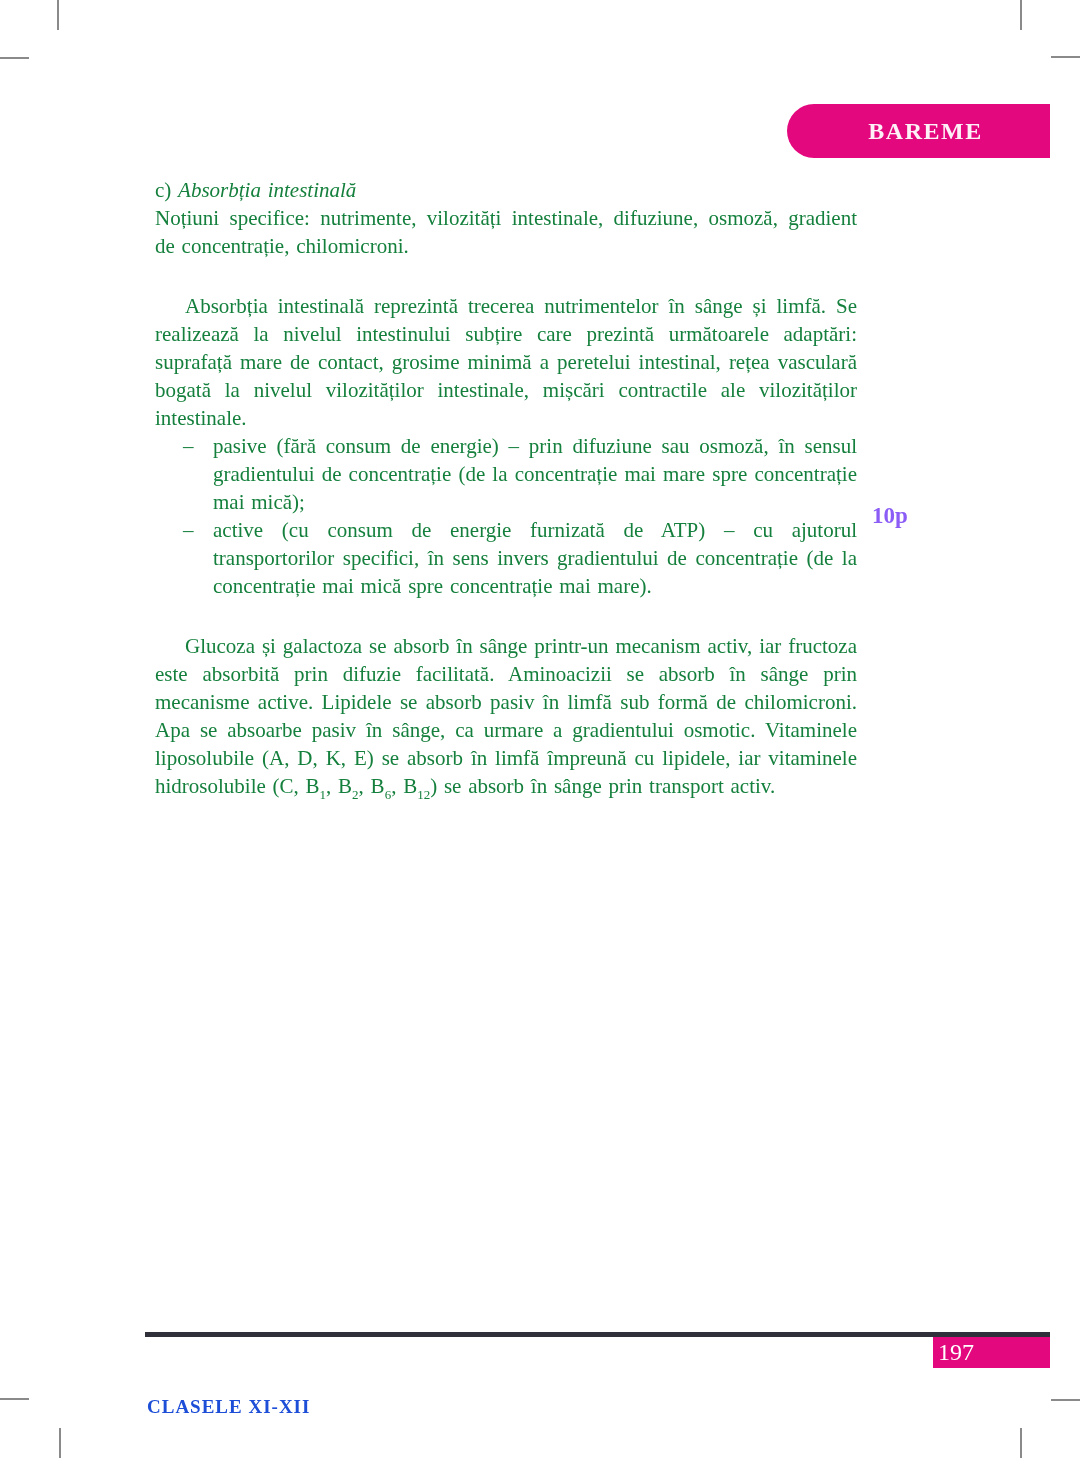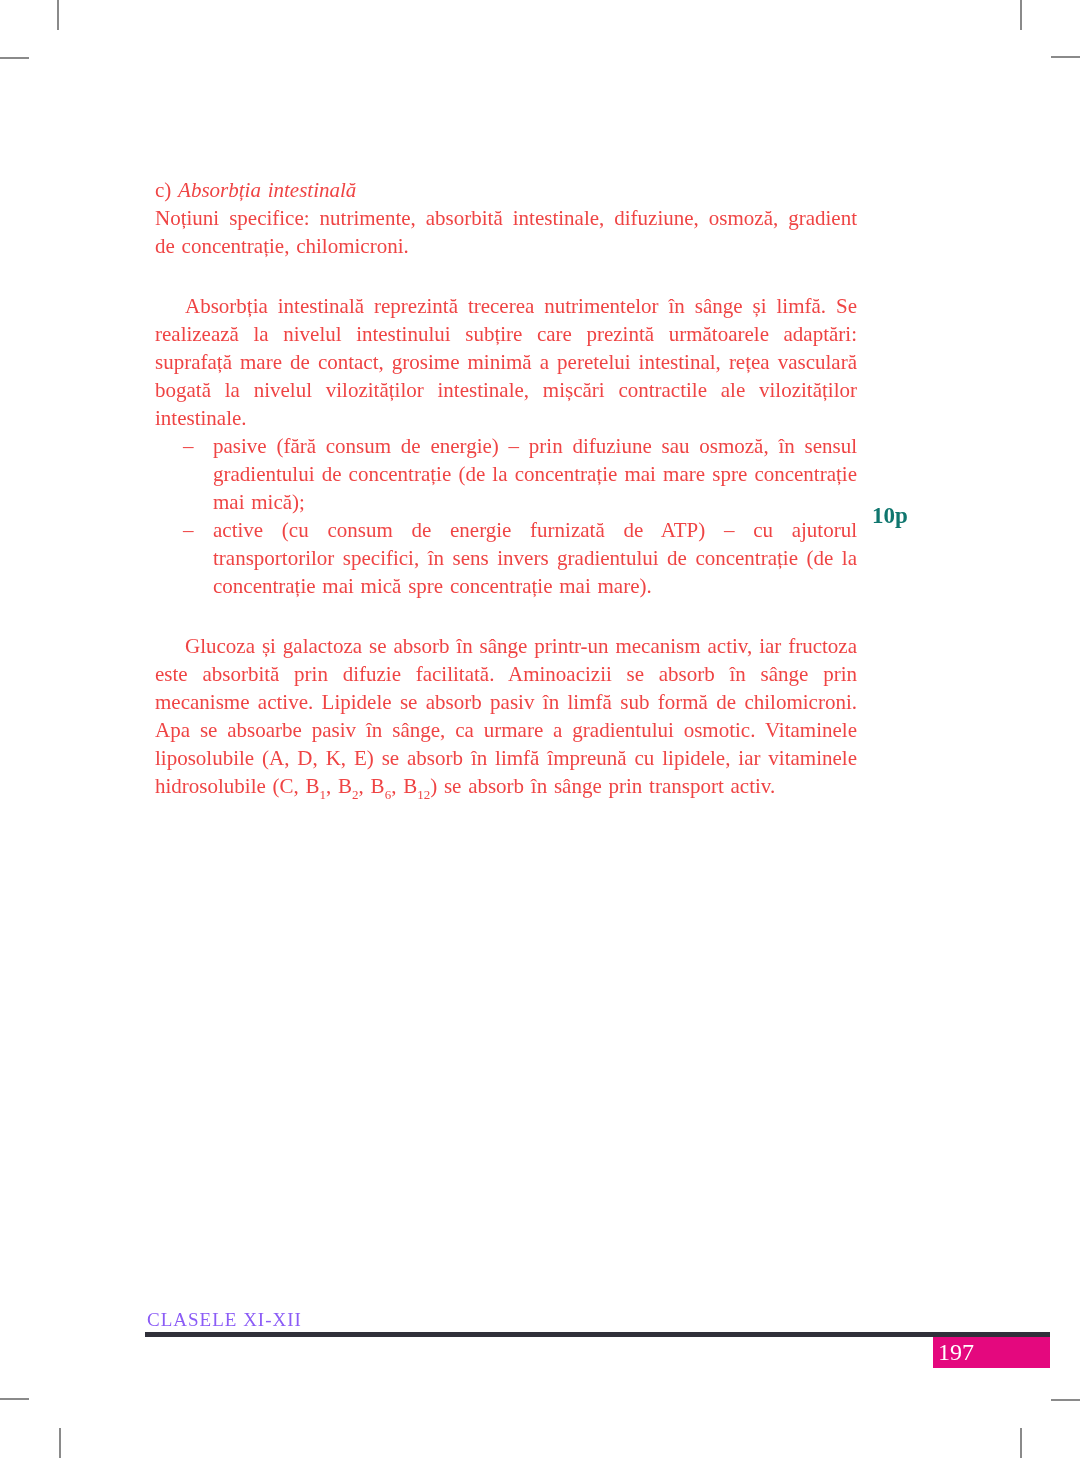--- a/index.html
+++ b/index.html
@@ -41,21 +41,21 @@
     padding-left: 14px;
   }
 
   
   .body-text {
     position: absolute;
     left: 155px; top: 176px;
     width: 702px;
     font-size: 21px;
     line-height: 28px;
-    color: #ef4444;
+    color: #15803d;
     word-spacing: 1.5px;
   }
   .block { text-align: justify; }
   .block.indent { text-indent: 30px; margin-top: 32px; }
   .block.heading { text-align: left; }
   .block.list-item {
     position: relative;
     padding-left: 58px;
   }
   .block.list-item .dash {
@@ -68,37 +68,37 @@
     position: relative;
     top: 6px;
   }
 
   
   .score {
     position: absolute;
     left: 872px; top: 503px;
     font-weight: bold;
     font-size: 23px;
-    color: #0f766e;
+    color: #8b5cf6;
   }
 
   
   .footer-rule {
     position: absolute;
     left: 145px; top: 1332px;
     width: 905px; height: 5px;
     background: #30303a;
   }
   .footer-label {
     position: absolute;
-    left: 147px; top: 1309px;
-    font-weight: normal;
+    left: 147px; top: 1396px;
+    font-weight: bold;
     font-size: 19px;
     letter-spacing: 1px;
-    color: #8b5cf6;
+    color: #1d4ed8;
   }
   .page-number-box {
     position: absolute;
     left: 933px; top: 1337px;
     width: 117px; height: 31px;
     display: flex; align-items: center;
   }
   .page-number-box span {
     color: #ffffff;
     font-size: 24px;
@@ -112,24 +112,27 @@
 
   <div class="crop v tl-v"></div>
   <div class="crop h tl-h"></div>
   <div class="crop v tr-v"></div>
   <div class="crop h tr-h"></div>
   <div class="crop h bl-h"></div>
   <div class="crop v bl-v"></div>
   <div class="crop h br-h"></div>
   <div class="crop v br-v"></div>
 
+  <div class="banner" style="background: rgb(228, 8, 126);">
+    <span>BAREME</span>
+  </div>
 
   <div class="body-text" id="blocks">
       <div class="block heading"><span>c) </span><span style="font-style: italic;">Absorbția intestinală</span></div>
-      <div class="block para"><span>Noțiuni specifice: nutrimente, absorbită intestinale, difuziune, osmoză, gradient de concentrație, chilomicroni.</span></div>
+      <div class="block para"><span>Noțiuni specifice: nutrimente, vilozități intestinale, difuziune, osmoză, gradient de concentrație, chilomicroni.</span></div>
       <div class="block para indent"><span>Absorbția intestinală reprezintă trecerea nutrimentelor în sânge și limfă. Se realizează la nivelul intestinului subțire care prezintă următoarele adaptări: suprafață mare de contact, grosime minimă a peretelui intestinal, rețea vasculară bogată la nivelul vilozităților intestinale, mișcări contractile ale vilozităților intestinale.</span></div>
       <div class="block list-item"><span class="dash">–</span><span>pasive (fără consum de energie) – prin difuziune sau osmoză, în sensul gradientului de concentrație (de la concentrație mai mare spre concentrație mai mică);</span></div>
       <div class="block list-item"><span class="dash">–</span><span>active (cu consum de energie furnizată de ATP) – cu ajutorul transportorilor specifici, în sens invers gradientului de concentrație (de la concentrație mai mică spre concentrație mai mare).</span></div>
       <div class="block para indent"><span>Glucoza și galactoza se absorb în sânge printr-un mecanism activ, iar fructoza este absorbită prin difuzie facilitată. Aminoacizii se absorb în sânge prin mecanisme active. Lipidele se absorb pasiv în limfă sub formă de chilomicroni. Apa se absoarbe pasiv în sânge, ca urmare a gradientului osmotic. Vitaminele liposolubile (A, D, K, E) se absorb în limfă împreună cu lipidele, iar vitaminele hidrosolubile (C, B</span><span class="subscript">1</span><span>, B</span><span class="subscript">2</span><span>, B</span><span class="subscript">6</span><span>, B</span><span class="subscript">12</span><span>) se absorb în sânge prin transport activ.</span></div>
     </div>
 
   <div class="score">10p</div>
 
   <div class="footer-rule"></div>
   <div class="footer-label">CLASELE XI-XII</div>

